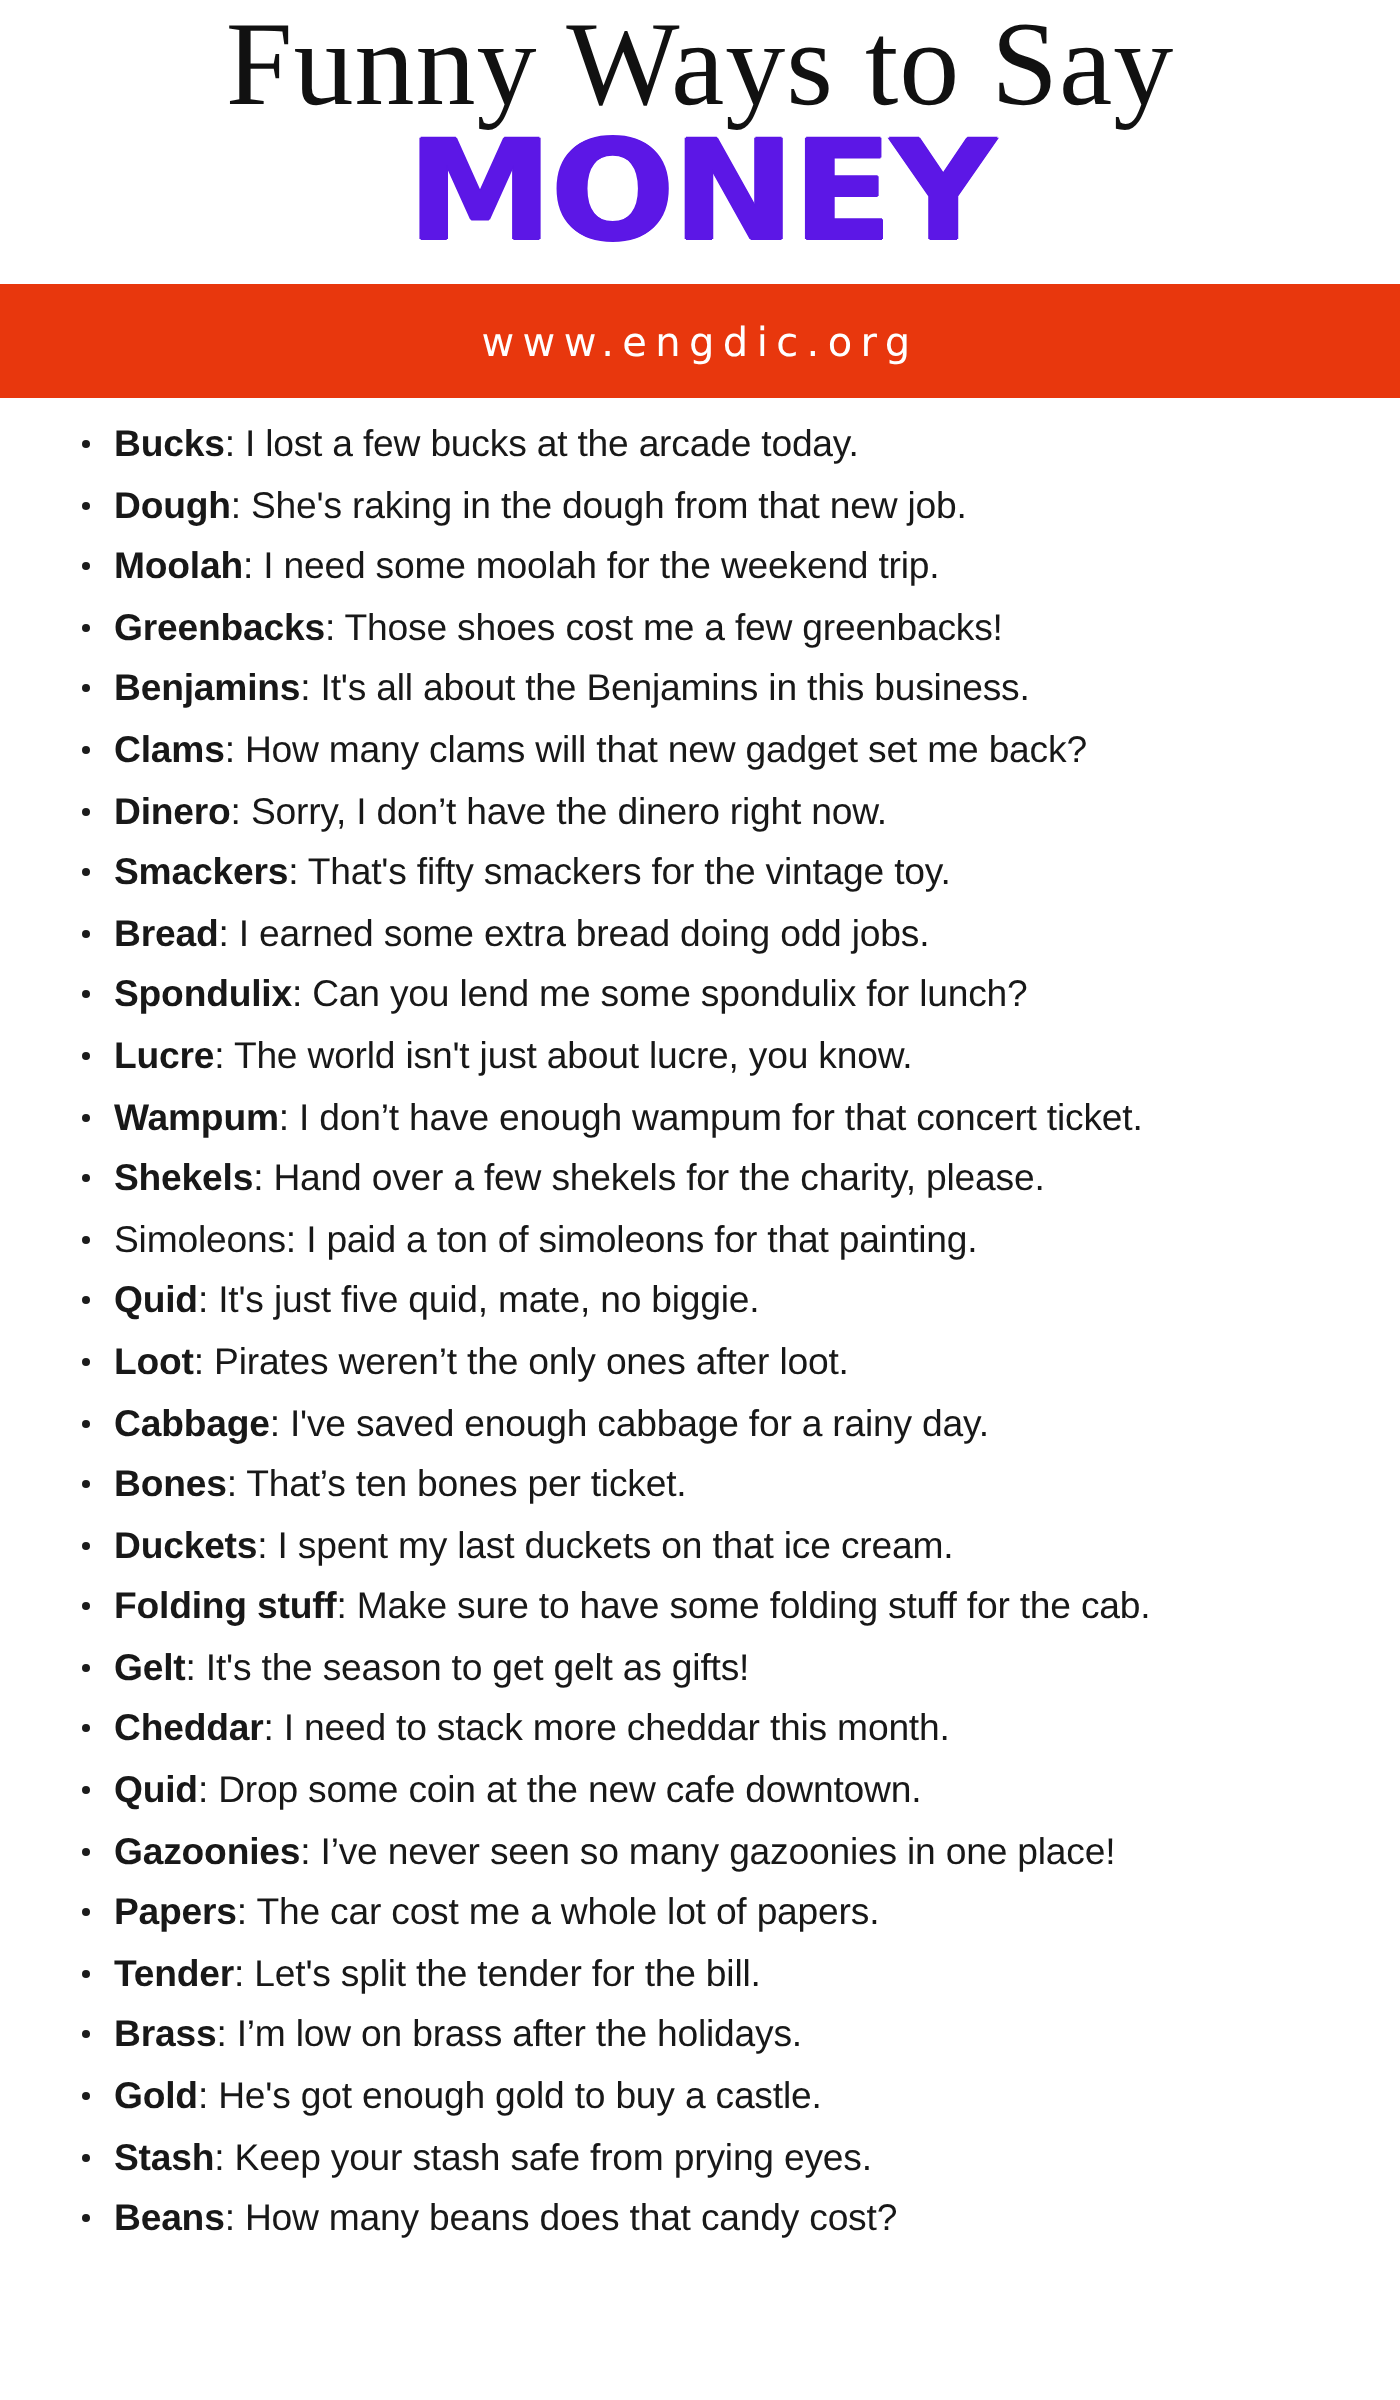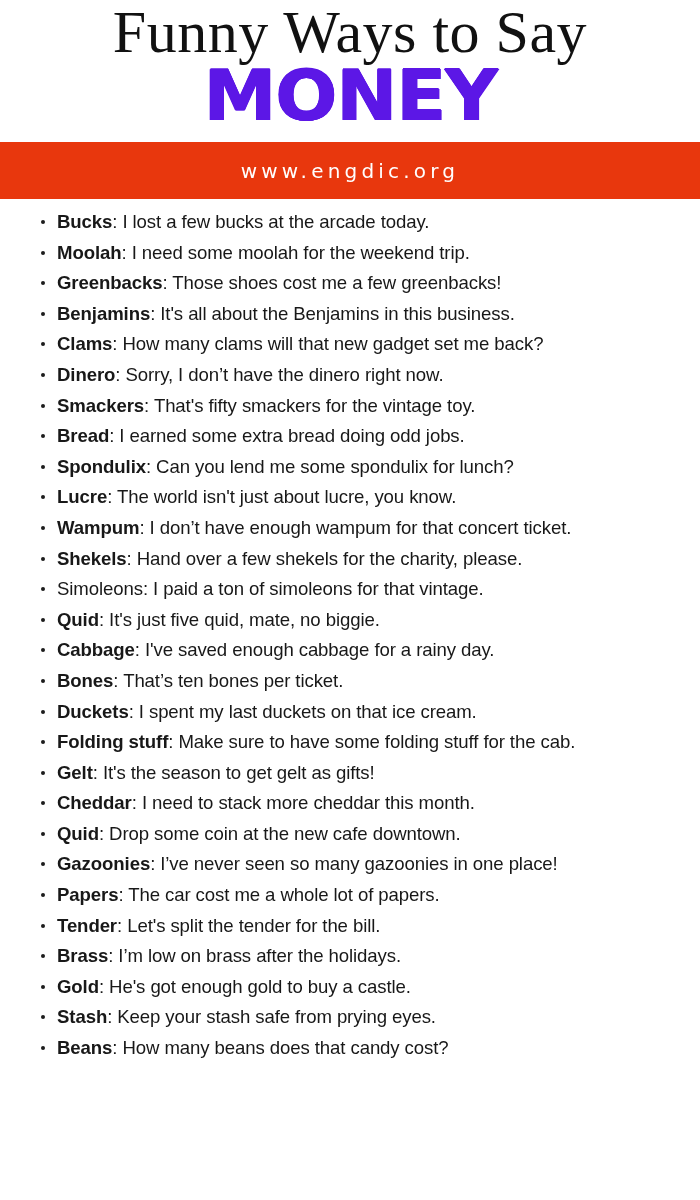--- a/index.html
+++ b/index.html
@@ -120,33 +120,35 @@
     <span class="keyword">MONEY</span>
   </div>
 </div>
 
 <div class="url-banner">
   <span class="url-text">www.engdic.org</span>
 </div>
 
 <ul class="list" id="synonym-list">
     <li class="list-item"><span class="term">Bucks</span><span class="sep">: </span><span class="phrase">I lost a few bucks at the arcade today.</span></li>
+    <li class="list-item"><span class="term">Dough</span><span class="sep">: </span><span class="phrase">She's raking in the dough from that new job.</span></li>
     <li class="list-item"><span class="term">Moolah</span><span class="sep">: </span><span class="phrase">I need some moolah for the weekend trip.</span></li>
     <li class="list-item"><span class="term">Greenbacks</span><span class="sep">: </span><span class="phrase">Those shoes cost me a few greenbacks!</span></li>
     <li class="list-item"><span class="term">Benjamins</span><span class="sep">: </span><span class="phrase">It's all about the Benjamins in this business.</span></li>
     <li class="list-item"><span class="term">Clams</span><span class="sep">: </span><span class="phrase">How many clams will that new gadget set me back?</span></li>
     <li class="list-item"><span class="term">Dinero</span><span class="sep">: </span><span class="phrase">Sorry, I don’t have the dinero right now.</span></li>
     <li class="list-item"><span class="term">Smackers</span><span class="sep">: </span><span class="phrase">That's fifty smackers for the vintage toy.</span></li>
     <li class="list-item"><span class="term">Bread</span><span class="sep">: </span><span class="phrase">I earned some extra bread doing odd jobs.</span></li>
     <li class="list-item"><span class="term">Spondulix</span><span class="sep">: </span><span class="phrase">Can you lend me some spondulix for lunch?</span></li>
     <li class="list-item"><span class="term">Lucre</span><span class="sep">: </span><span class="phrase">The world isn't just about lucre, you know.</span></li>
     <li class="list-item"><span class="term">Wampum</span><span class="sep">: </span><span class="phrase">I don’t have enough wampum for that concert ticket.</span></li>
     <li class="list-item"><span class="term">Shekels</span><span class="sep">: </span><span class="phrase">Hand over a few shekels for the charity, please.</span></li>
-    <li class="list-item"><span class="term plain">Simoleons</span><span class="sep">: </span><span class="phrase">I paid a ton of simoleons for that vintage.</span></li>
+    <li class="list-item"><span class="term plain">Simoleons</span><span class="sep">: </span><span class="phrase">I paid a ton of simoleons for that painting.</span></li>
     <li class="list-item"><span class="term">Quid</span><span class="sep">: </span><span class="phrase">It's just five quid, mate, no biggie.</span></li>
+    <li class="list-item"><span class="term">Loot</span><span class="sep">: </span><span class="phrase">Pirates weren’t the only ones after loot.</span></li>
     <li class="list-item"><span class="term">Cabbage</span><span class="sep">: </span><span class="phrase">I've saved enough cabbage for a rainy day.</span></li>
     <li class="list-item"><span class="term">Bones</span><span class="sep">: </span><span class="phrase">That’s ten bones per ticket.</span></li>
     <li class="list-item"><span class="term">Duckets</span><span class="sep">: </span><span class="phrase">I spent my last duckets on that ice cream.</span></li>
     <li class="list-item"><span class="term">Folding stuff</span><span class="sep">: </span><span class="phrase">Make sure to have some folding stuff for the cab.</span></li>
     <li class="list-item"><span class="term">Gelt</span><span class="sep">: </span><span class="phrase">It's the season to get gelt as gifts!</span></li>
     <li class="list-item"><span class="term">Cheddar</span><span class="sep">: </span><span class="phrase">I need to stack more cheddar this month.</span></li>
     <li class="list-item"><span class="term">Quid</span><span class="sep">: </span><span class="phrase">Drop some coin at the new cafe downtown.</span></li>
     <li class="list-item"><span class="term">Gazoonies</span><span class="sep">: </span><span class="phrase">I’ve never seen so many gazoonies in one place!</span></li>
     <li class="list-item"><span class="term">Papers</span><span class="sep">: </span><span class="phrase">The car cost me a whole lot of papers.</span></li>
     <li class="list-item"><span class="term">Tender</span><span class="sep">: </span><span class="phrase">Let's split the tender for the bill.</span></li>

